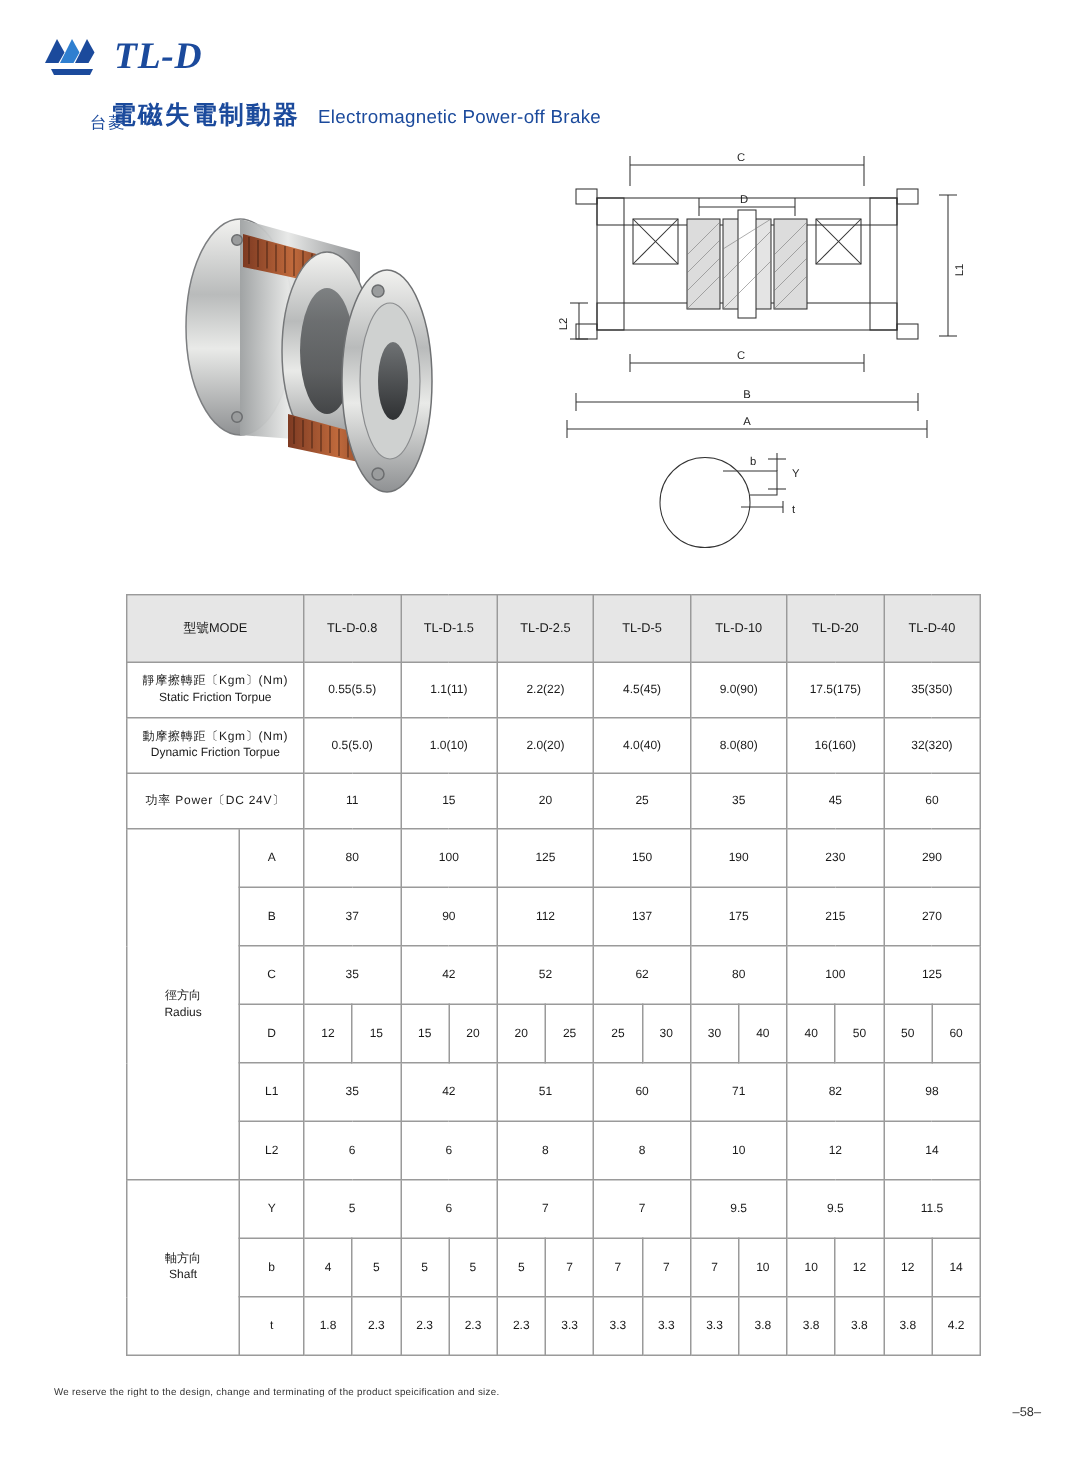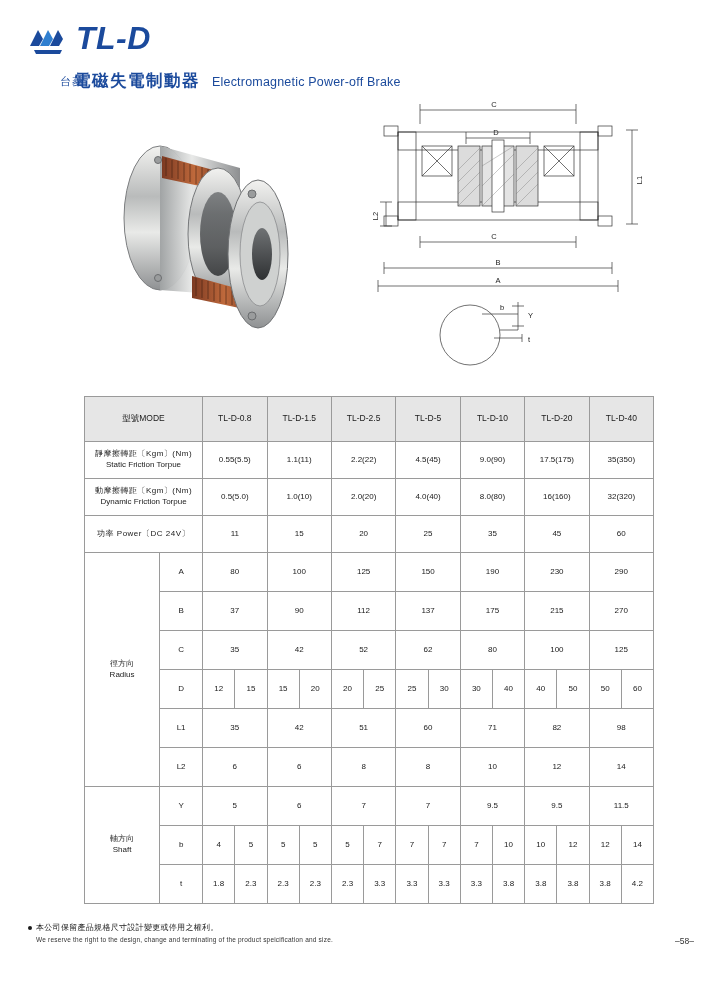--- a/index.html
+++ b/index.html
@@ -29,24 +29,24 @@
     gap: 8px;
   }
   .logo-mark {
     width: 40px;
     height: 30px;
     position: relative;
     flex: 0 0 auto;
   }
   .logo-mark svg { display:block; }
   .brand-name {
-    font-family: Liberation Sans, sans-serif;
+    font-family: Liberation Serif, serif;
     font-style: italic;
     font-weight: bold;
-    font-size: 32px;
+    font-size: 25px;
     color: #1b4a9c;
     letter-spacing: 0.5px;
     line-height: 1;
     padding-bottom: 2px;
   }
   .logo-cn {
     position: absolute;
     left: 32px;
     top: 52px;
     font-size: 11px;
@@ -551,18 +551,15 @@
         <td>3.8</td>
         <td>3.8</td>
         <td>3.8</td>
         <td>4.2</td>
       </tr>
     </tbody>
   </table>
 </div>
 
 <div class="footer">
-  <div class="footer-note-cn">
-    <span class="bullet"></span><span>本公司保留產品規格尺寸設計變更或停用之權利。</span>
-  </div>
   <div class="footer-note-en">We reserve the right to the design, change and terminating of the product speicification and size.</div>
   <div class="page-num">–58–</div>
 </div>
 
 </body></html>

